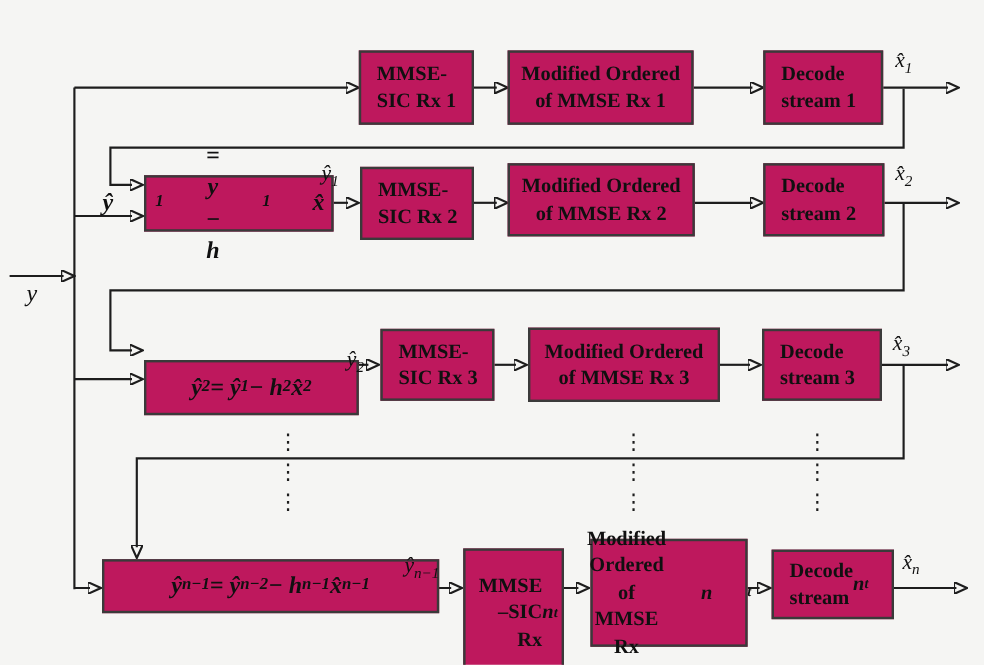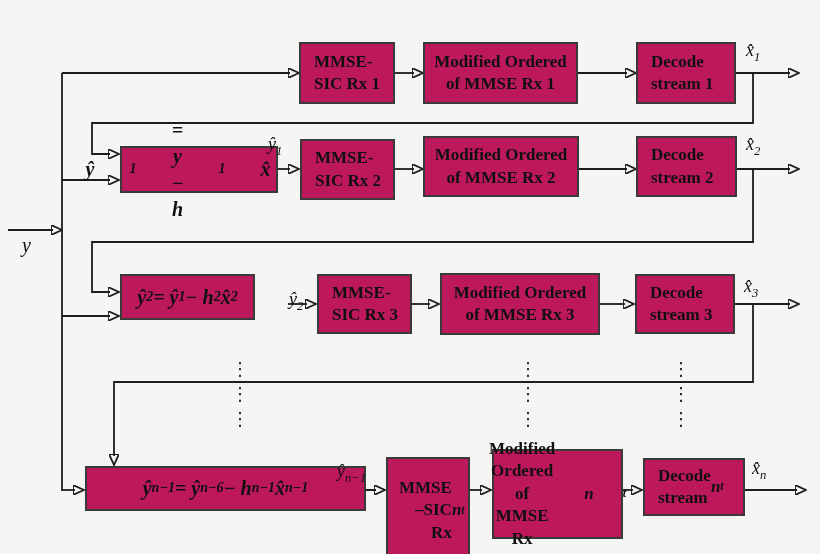--- a/index.html
+++ b/index.html
@@ -105,31 +105,31 @@
   <div class="box left" style="left:636px;top:42px;width:100px;height:62px;">Decode<br>stream 1</div>
   <div class="mlabel" style="left:746px;top:40px;">x̂<sub>1</sub></div>
 
   <div class="box eq" style="left:120px;top:146px;width:158px;height:47px;gap:35px;">ŷ<sub>1</sub> = y − h<sub>1</sub>x̂<sub>1</sub></div>
   <div class="mlabel" style="left:268px;top:134px;">ŷ<sub>1</sub></div>
   <div class="box left" style="left:300px;top:139px;width:95px;height:61px;">MMSE-<br>SIC Rx 2</div>
   <div class="box" style="left:423px;top:136px;width:156px;height:61px;">Modified Ordered<br>of MMSE Rx 2</div>
   <div class="box left" style="left:636px;top:136px;width:101px;height:61px;">Decode<br>stream 2</div>
   <div class="mlabel" style="left:746px;top:134px;">x̂<sub>2</sub></div>
 
-  <div class="box eq" style="left:120px;top:274px;width:135px;height:46px;">ŷ<sub>2</sub> = ŷ<sub>1</sub> − h<sub>2</sub>x̂<sub>2</sub></div>
+  <div class="box eq" style="left:120px;top:300px;width:179px;height:46px;">ŷ<sub>2</sub> = ŷ<sub>1</sub> − h<sub>2</sub>x̂<sub>2</sub></div>
   <div class="mlabel" style="left:289px;top:277px;margin-top:12px;">ŷ<sub>2</sub></div>
   <div class="box left" style="left:317px;top:274px;width:95px;height:60px;">MMSE-<br>SIC Rx 3</div>
   <div class="box" style="left:440px;top:273px;width:160px;height:62px;">Modified Ordered<br>of MMSE Rx 3</div>
   <div class="box left" style="left:635px;top:274px;width:100px;height:60px;">Decode<br>stream 3</div>
   <div class="mlabel" style="left:744px;top:276px;">x̂<sub>3</sub></div>
 
   <div class="dots" style="left:229px;top:356px;">⋮<br>⋮<br>⋮</div>
   <div class="dots" style="left:517px;top:356px;">⋮<br>⋮<br>⋮</div>
   <div class="dots" style="left:670px;top:356px;">⋮<br>⋮<br>⋮</div>
 
-  <div class="box eq" style="left:85px;top:466px;width:281px;height:45px;">ŷ<sub>n−1</sub> = ŷ<sub>n−6</sub> − h<sub>n−1</sub>x̂<sub>n−1</sub></div>
+  <div class="box eq" style="left:85px;top:466px;width:281px;height:45px;">ŷ<sub>n−1</sub> = ŷ<sub>n−2</sub> − h<sub>n−1</sub>x̂<sub>n−1</sub></div>
   <div class="mlabel" style="left:337px;top:461px;">ŷ<sub>n−1</sub></div>
   <div class="box left" style="left:386px;top:457px;width:84px;height:107px;padding-left:11px;text-align:right;">MMSE<br>–SIC<br>Rx <i>n</i><sub><i>t</i></sub></div>
   <div class="box" style="left:492px;top:449px;width:131px;height:90px;gap:29px;">Modified<br>Ordered of<br>MMSE Rx <i>n</i><sub><i>t</i></sub></div>
   <div class="box left" style="left:643px;top:458px;width:102px;height:58px;">Decode<br>stream <i>n</i><sub><i>t</i></sub></div>
   <div class="mlabel" style="left:752px;top:458px;">x̂<sub>n</sub></div>
 
 </div>
 
 </body></html>

